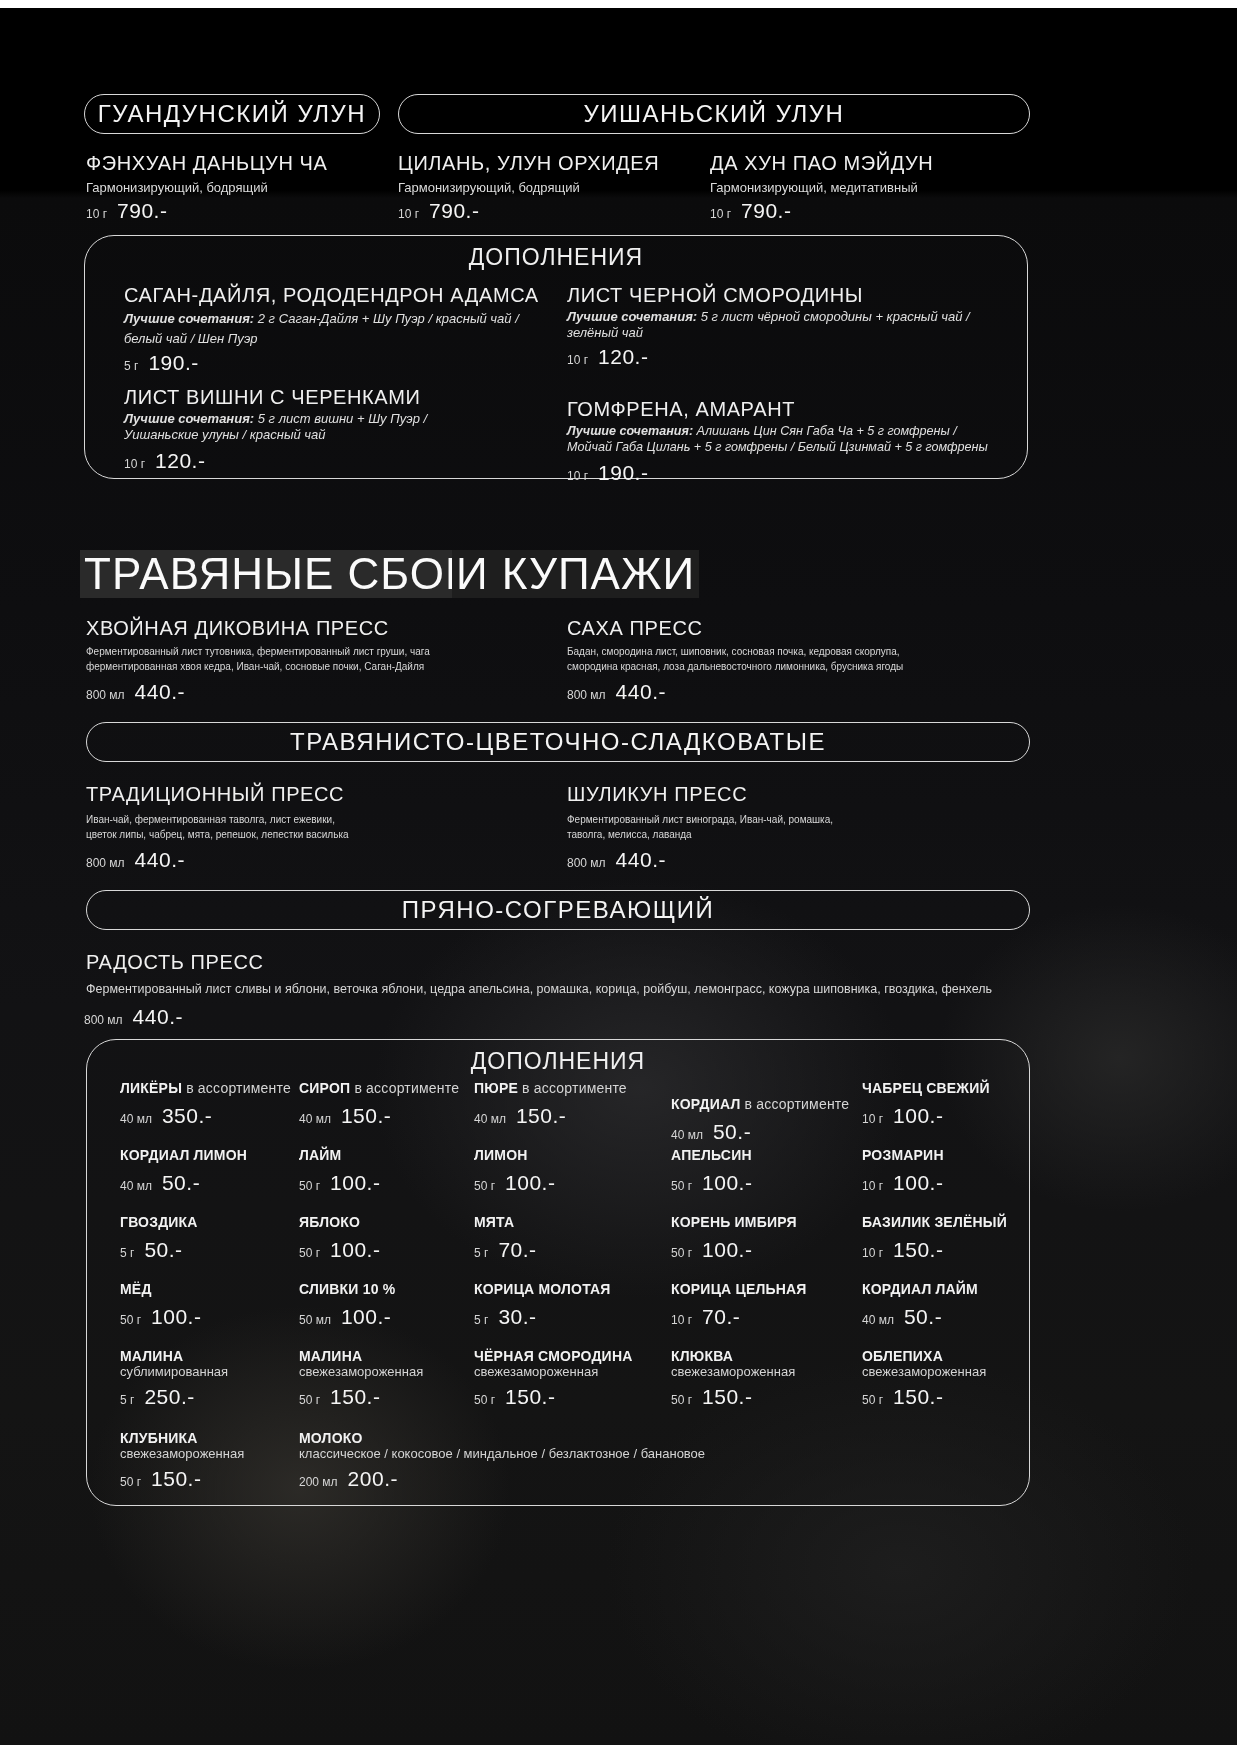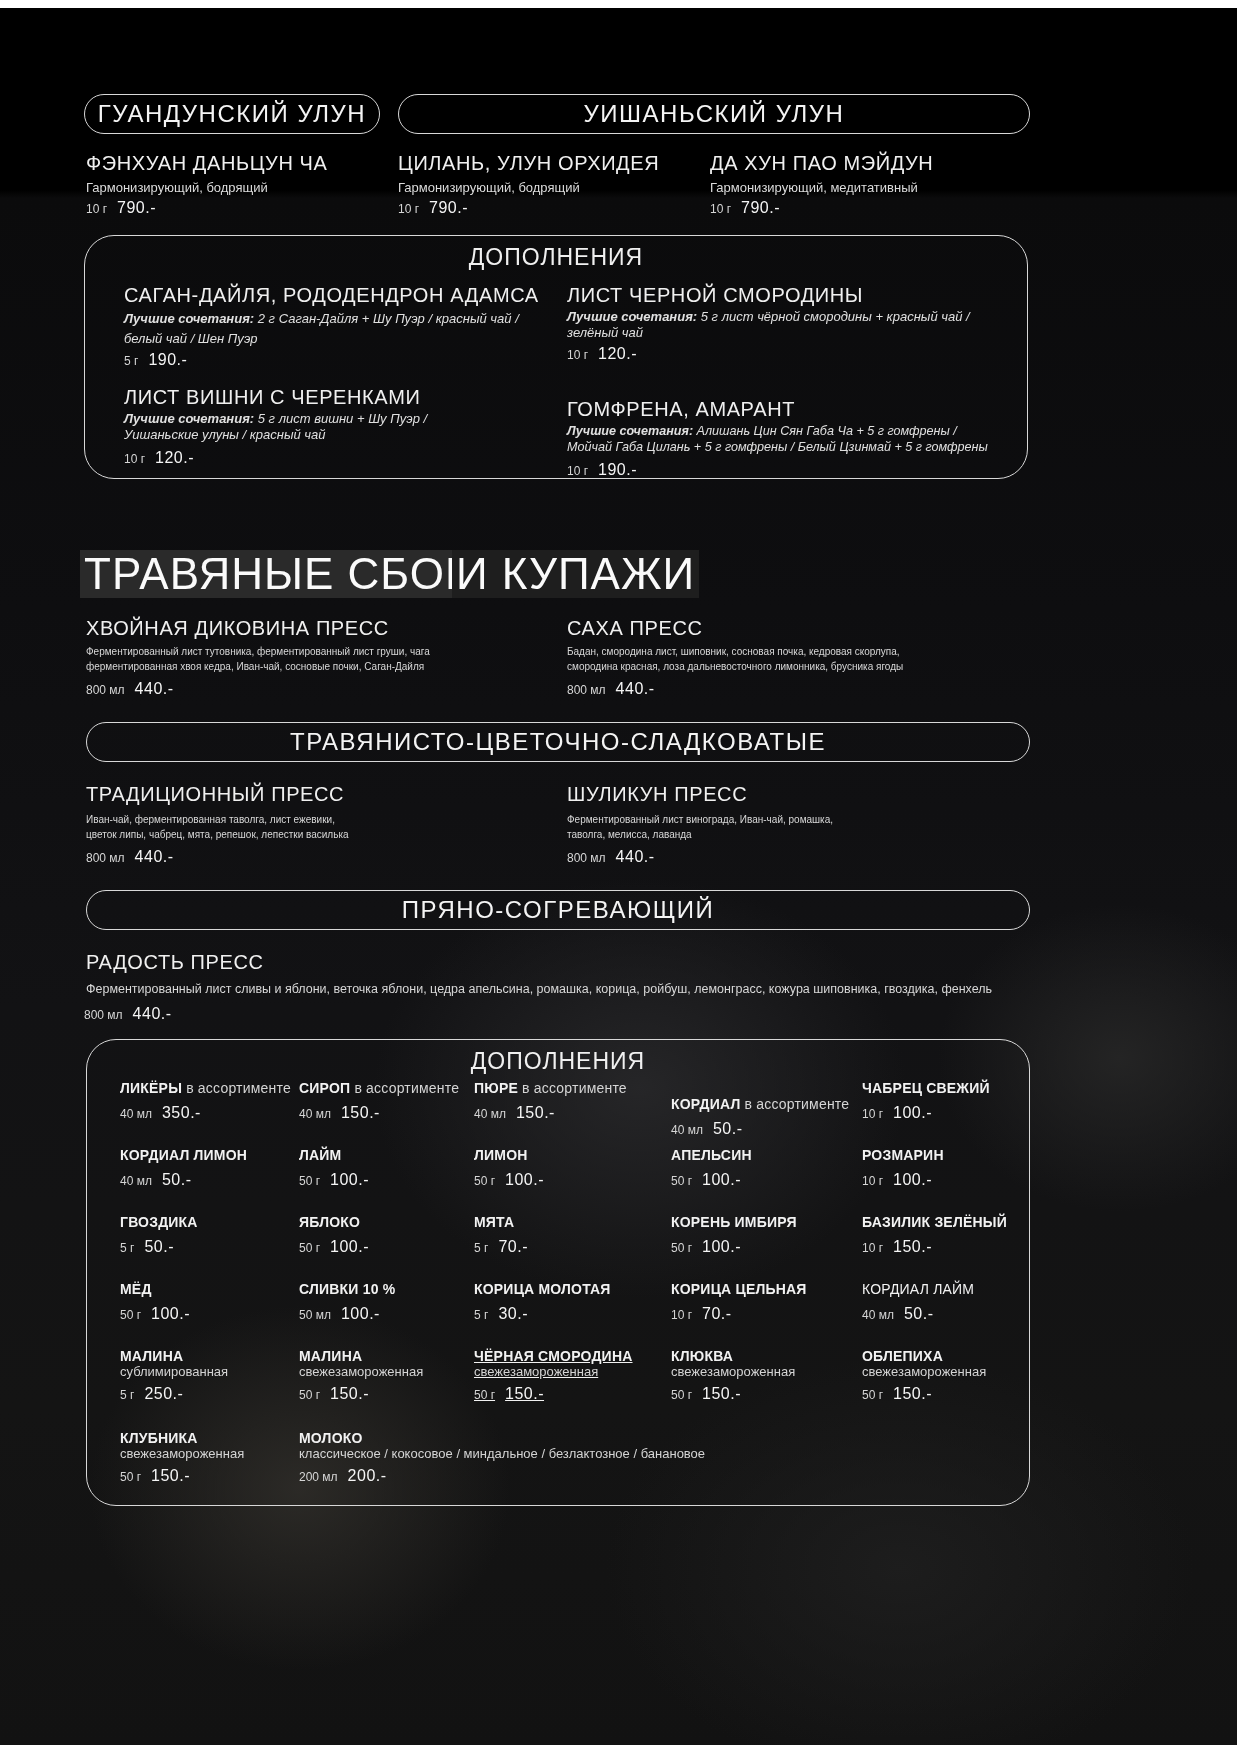--- a/index.html
+++ b/index.html
@@ -17,21 +17,21 @@
   .pill { position:absolute; border:1.6px solid #d8d8d8; border-radius:24px; display:flex; align-items:center;
           justify-content:center; font-size:24px; letter-spacing:1.5px; color:#f4f4f4; font-weight:300; box-sizing:border-box; }
   .box { position:absolute; border:1.6px solid #d8d8d8; border-radius:30px; box-sizing:border-box; }
   .item-title { font-size:20px; letter-spacing:0.6px; color:#f0f0f0; white-space:nowrap; }
   .item-sub { font-size:13px; color:#dcdcdc; white-space:nowrap; }
   .desc { font-size:10px; color:#d8d8d8; line-height:15px; }
   .combo { font-size:13px; color:#e0e0e0; font-style:italic; line-height:20px; }
   .combo b { font-weight:700; }
   .price-row { display:flex; align-items:baseline; gap:10px; white-space:nowrap; }
   .unit { font-size:12px; color:#d6d6d6; }
-  .price { font-size:16px; color:#f5f5f5; letter-spacing:0.5px; }
+  .price { font-size:21px; color:#f5f5f5; letter-spacing:0.5px; }
   .section-head { position:absolute; font-size:23px; letter-spacing:1px; color:#f0f0f0; text-align:center; }
   .big-title { position:absolute; top:542px; height:48px; display:flex; align-items:center; font-size:44px; font-weight:300;
                color:#fafafa; letter-spacing:1px; padding:0 4px; box-sizing:border-box; white-space:nowrap; }
   .add-name { font-size:14px; font-weight:700; color:#f2f2f2; white-space:nowrap; letter-spacing:0.2px; }
   .add-name span { font-weight:400; color:#d6d6d6; }
   .add-note { font-size:13px; color:#d4d4d4; white-space:nowrap; }
   .add-cell { position:absolute; }
 </style>
 </head>
 <body>
@@ -321,21 +321,21 @@
         </div>
       </div>
       <div class="add-cell" style="left: 671px; top: 1273px;">
         <div class="add-name"><span style="font-weight:700;color:#f2f2f2">КОРИЦА ЦЕЛЬНАЯ</span></div>
         <div class="price-row" style="margin-top:8px">
           <span class="unit">10 г</span>
           <span class="price">70.-</span>
         </div>
       </div>
       <div class="add-cell" style="left: 862px; top: 1273px;">
-        <div class="add-name"><span style="font-weight:400;color:#f2f2f2">КОРДИАЛ ЛАЙМ</span></div>
+        <div class="add-name"><span style="font-weight:700;color:#f2f2f2">КОРДИАЛ ЛАЙМ</span></div>
         <div class="price-row" style="margin-top:8px">
           <span class="unit">40 мл</span>
           <span class="price">50.-</span>
         </div>
       </div>
       <div class="add-cell" style="left: 120px; top: 1340px;">
         <div class="add-name"><span style="font-weight:700;color:#f2f2f2">МАЛИНА</span></div>
         <div class="add-note">сублимированная</div>
         <div class="price-row" style="margin-top:6px">
           <span class="unit">5 г</span>
@@ -343,21 +343,21 @@
         </div>
       </div>
       <div class="add-cell" style="left: 299px; top: 1340px;">
         <div class="add-name"><span style="font-weight:700;color:#f2f2f2">МАЛИНА</span></div>
         <div class="add-note">свежезамороженная</div>
         <div class="price-row" style="margin-top:6px">
           <span class="unit">50 г</span>
           <span class="price">150.-</span>
         </div>
       </div>
-      <div class="add-cell" style="left: 474px; top: 1340px; text-decoration: underline;">
+      <div class="add-cell" style="left: 474px; top: 1340px;">
         <div class="add-name"><span style="font-weight:700;color:#f2f2f2">ЧЁРНАЯ СМОРОДИНА</span></div>
         <div class="add-note">свежезамороженная</div>
         <div class="price-row" style="margin-top:6px">
           <span class="unit">50 г</span>
           <span class="price">150.-</span>
         </div>
       </div>
       <div class="add-cell" style="left: 671px; top: 1340px;">
         <div class="add-name"><span style="font-weight:700;color:#f2f2f2">КЛЮКВА</span></div>
         <div class="add-note">свежезамороженная</div>

